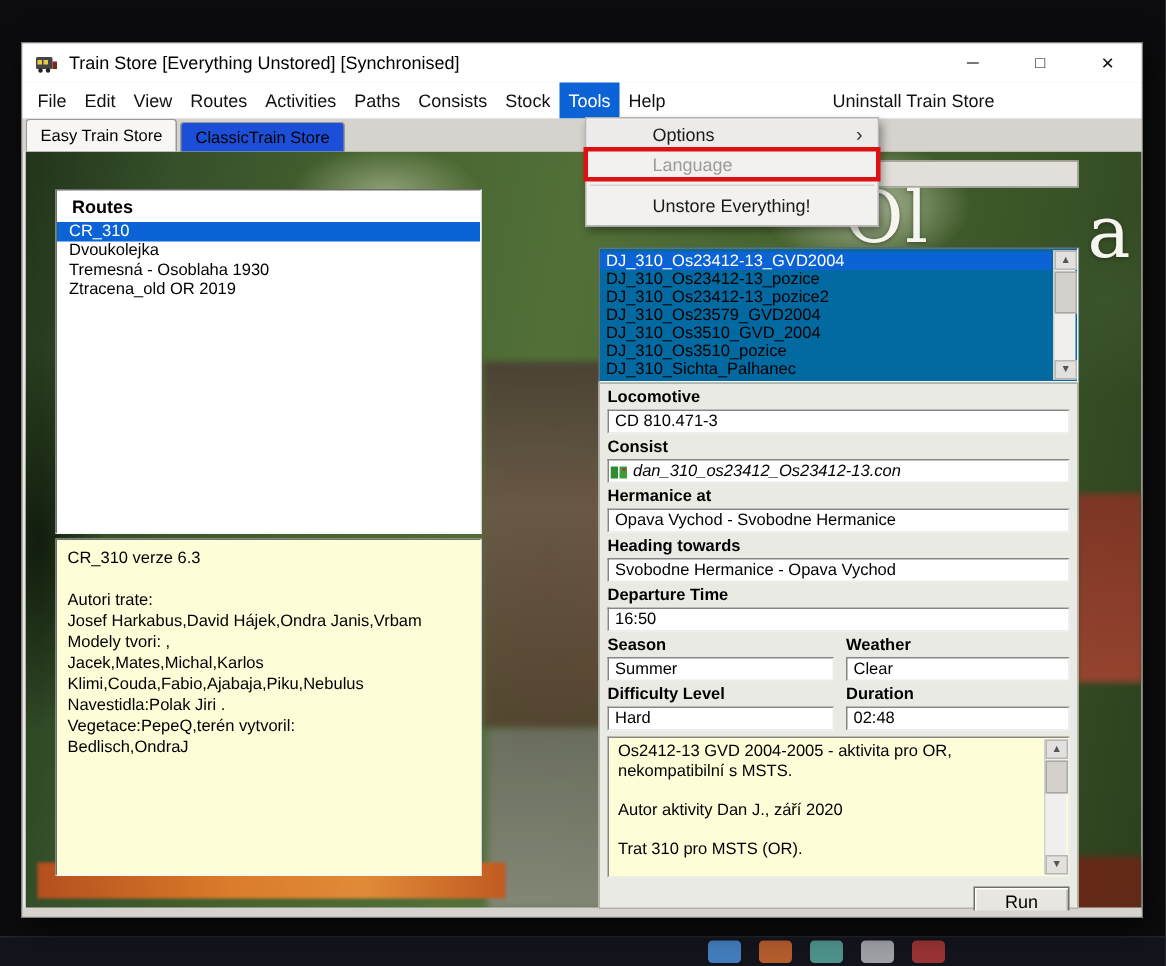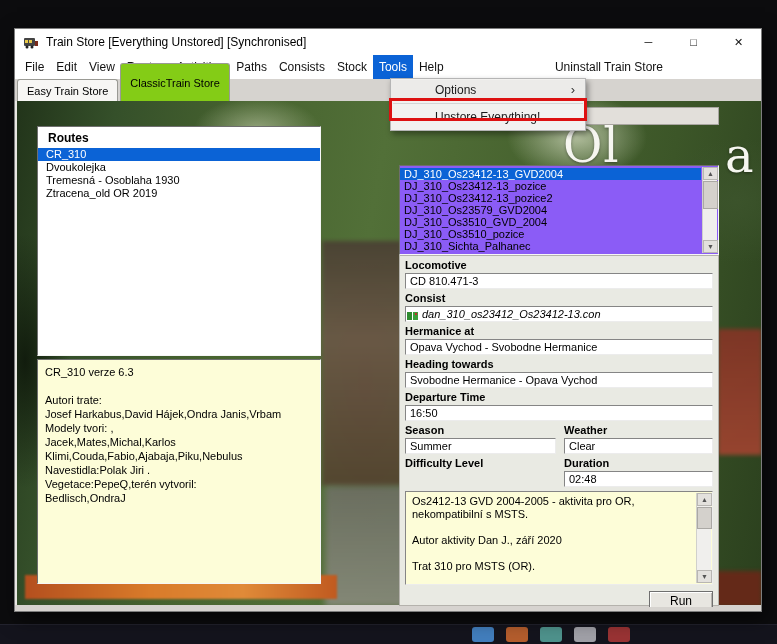--- a/index.html
+++ b/index.html
@@ -28,21 +28,21 @@
   .title { margin-left:7px; font-size:12px; color:#000; white-space:nowrap; }
   .wbtns { margin-left:auto; display:flex; height:26px; }
   .wbtn { width:45px; height:26px; display:flex; align-items:center; justify-content:center; font-size:11px; color:#111; cursor:default; }
 
   .menubar { position:absolute; left:0; top:26px; width:100%; height:24px; background:#ffffff; display:flex; align-items:stretch; padding-left:4px; font-size:12px; color:#111; }
   .mi { padding:0 6px; display:flex; align-items:center; white-space:nowrap; }
   .mi.active { background: var(--selection, #0b63d6); color:#fff; }
   .mi.right { margin-left:auto; margin-right:92px; }
 
   .tabstrip { position:absolute; left:0; top:50px; width:100%; height:22px; background:#d6d3cf; display:flex; align-items:flex-end; padding-left:2px; }
-  .tab { height:38px; padding:0 9px; font-size:11px; display:flex; align-items:center; background:#84cc16; border:1px solid #9a9a94; border-bottom:none; border-radius:3px 3px 0 0; margin-right:2px; white-space:nowrap; color:#000; }
+  .tab { height:20px; padding:0 9px; font-size:11px; display:flex; align-items:center; background:#1d4ed8; border:1px solid #9a9a94; border-bottom:none; border-radius:3px 3px 0 0; margin-right:2px; white-space:nowrap; color:#000; }
   .tab.active { background:#f7f6f4; height:22px; }
 
   
   .main { position:absolute; left:2px; top:72px; width:744px; height:506px; overflow:hidden; }
   .photo { position:absolute; inset:0; z-index:0;
     background:
       radial-gradient(ellipse 100px 60px at 560px 36px, rgba(196,206,176,.85), transparent 70%),
       radial-gradient(ellipse 90px 45px at 240px 28px, rgba(175,188,152,.7), transparent 70%),
       radial-gradient(ellipse 70px 190px at 348px 290px, rgba(92,72,52,.9), transparent 72%),
       radial-gradient(ellipse 60px 170px at 8px 260px, rgba(16,26,12,.95), transparent 75%),
@@ -64,21 +64,21 @@
   .routes { left:20px; top:25px; width:284px; height:230px; background:#ffffff; padding-top:2px; }
   .routes-title { font-weight:bold; font-size:12px; padding:2px 10px 3px; color:#000; }
   .litem { font-size:11px; height:13px; line-height:13px; padding-left:8px; white-space:nowrap; overflow:hidden; color:#000; }
   .litem.selected { background: var(--selection, #0b63d6); color:#fff; }
 
   .info { left:20px; top:258px; width:284px; height:225px; background:#fdfdd8; padding:5px 7px; }
   .line { font-size:11px; line-height:14px; min-height:14px; color:#000; white-space:nowrap; overflow:hidden; }
 
   
   .rheader { position:absolute; z-index:2; left:382px; top:6px; width:320px; height:18px; background:#e2dfda; border:1px solid #a8a5a0; }
-  .actlist { position:absolute; z-index:2; left:382px; top:64px; width:320px; height:90px; background:#8b5cf6; border:1px solid; border-color:#6e6e6e #f6f6f6 #f6f6f6 #6e6e6e; padding:2px 0 0 0; }
+  .actlist { position:absolute; z-index:2; left:382px; top:64px; width:320px; height:90px; background:#0369a1; border:1px solid; border-color:#6e6e6e #f6f6f6 #f6f6f6 #6e6e6e; padding:2px 0 0 0; }
   .actitems { margin-right:17px; }
   .aitem { font-size:11px; height:12px; line-height:12px; padding-left:4px; white-space:nowrap; overflow:hidden; color:#000; }
   .aitem.selected { background: var(--selection, #0b63d6); color:#fff; }
   .vscroll { position:absolute; right:1px; top:1px; bottom:1px; width:15px; background:#f0efed; border-left:1px solid #d0d0cc; }
   .sb-up,.sb-down { position:absolute; left:0; width:15px; height:13px; font-size:7px; color:#555; display:flex; align-items:center; justify-content:center; background:#e3e1dd; border:1px solid #b8b6b2; }
   .sb-up{top:0;} .sb-down{bottom:0;}
   .sb-thumb { position:absolute; left:0; top:14px; width:15px; background:#d4d1cc; border:1px solid #aaa8a4; }
   .actlist .sb-thumb { height:28px; }
   .descbox .sb-thumb { height:22px; }
 
@@ -247,20 +247,21 @@
           </div>
           <div class="col2">
             <div class="lbl">Weather</div>
             <div class="field">Clear</div>
           </div>
         </div>
 
         <div class="tworow">
           <div class="col1">
             <div class="lbl">Difficulty Level</div>
+            <div class="field">Hard</div>
           </div>
           <div class="col2">
             <div class="lbl">Duration</div>
             <div class="field">02:48</div>
           </div>
         </div>
 
         <div class="descbox">
           <div class="dline" style="white-space:normal;">Os2412-13 GVD 2004-2005 - aktivita pro OR, nekompatibilní s MSTS.</div>
           <div class="dline"></div>
@@ -280,20 +281,23 @@
       </div>
     </div>
 
     <div class="bottomstrip"></div>
 
     <div class="dropdown">
       <div class="ditem opt">
         <span>Options</span>
         <span class="darrow">›</span>
       </div>
+      <div class="ditem disabled">
+        <span>Language</span>
+      </div>
       <div class="dsep"></div>
       <div class="ditem">
         <span>Unstore Everything!</span>
       </div>
       <div class="annotation"></div>
     </div>
 
   </div>
 </div>
 

